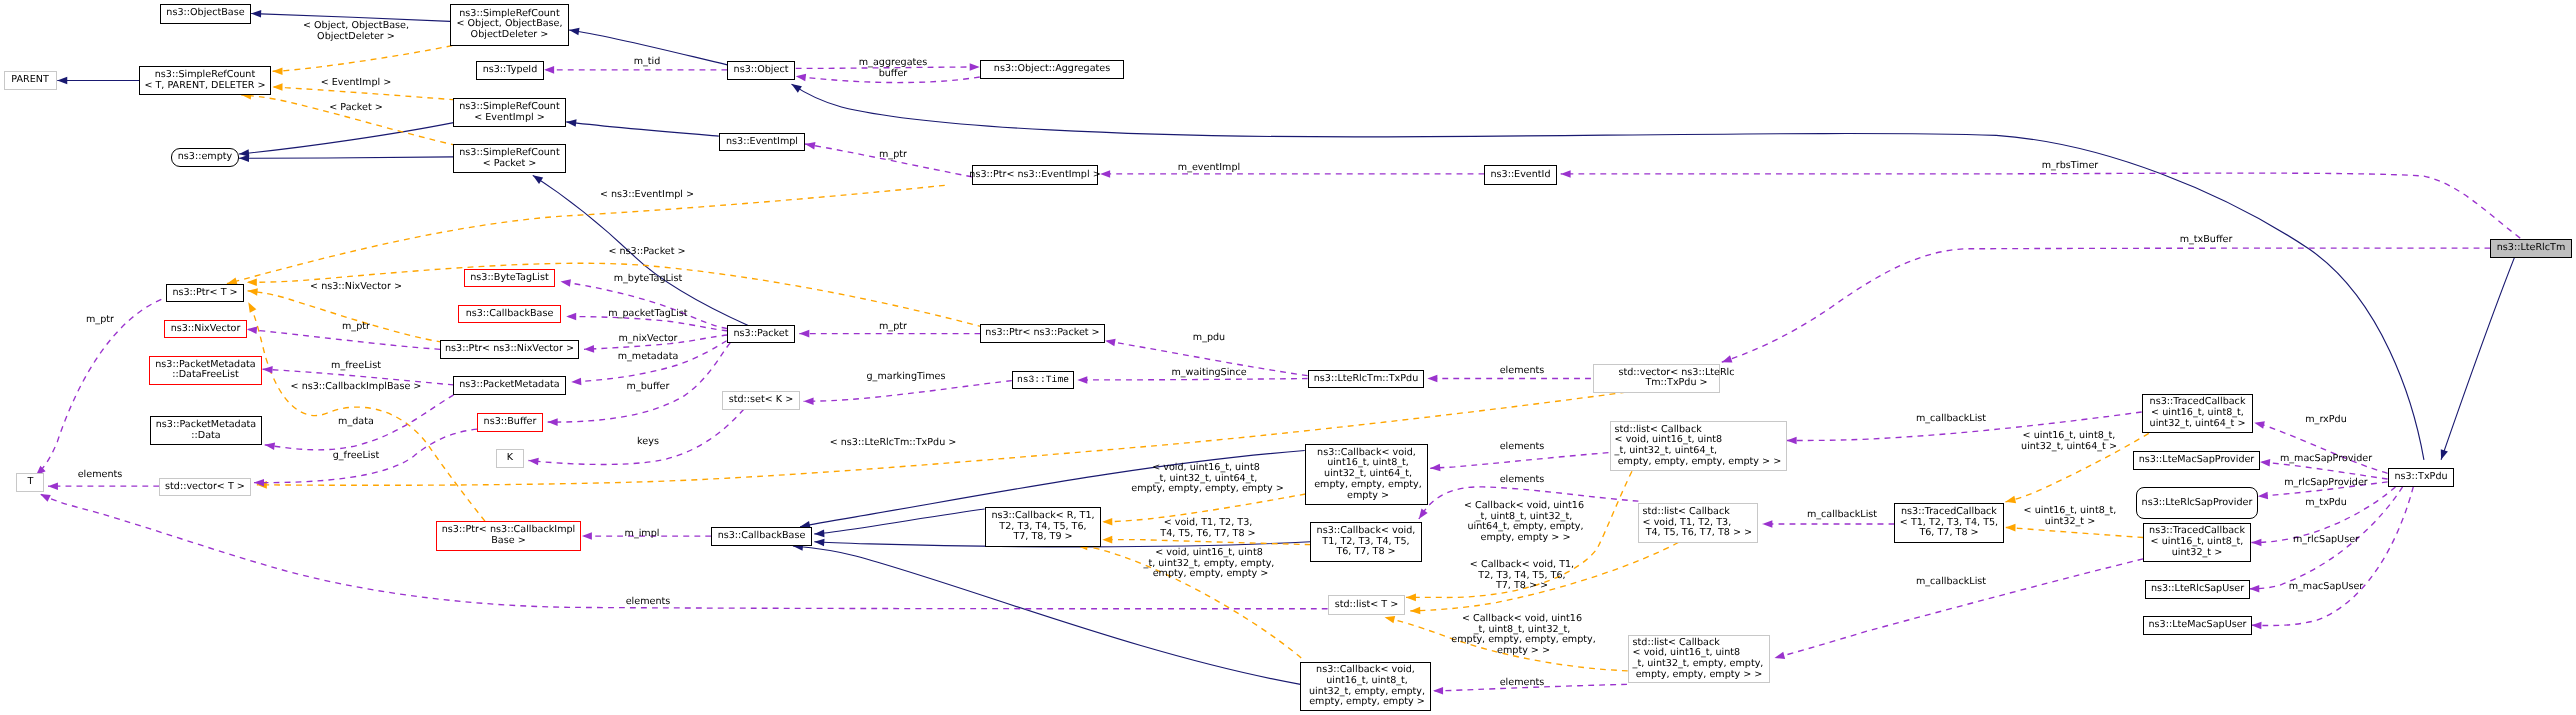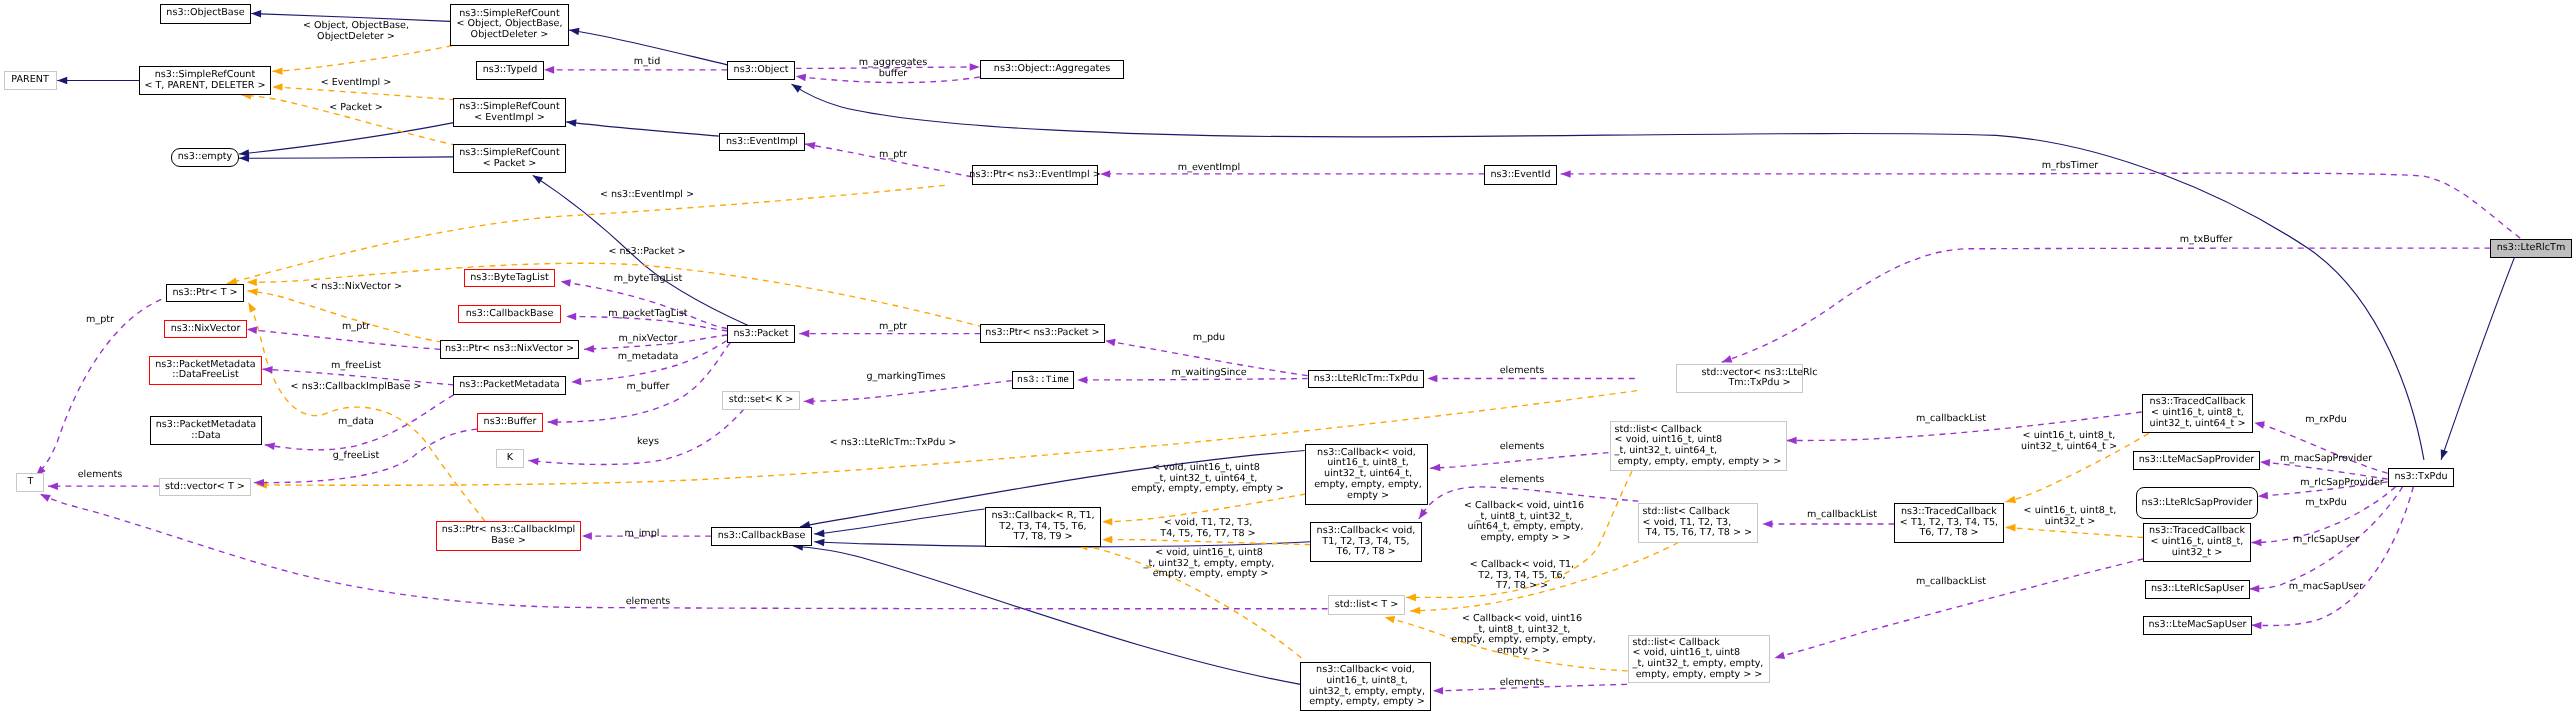--- a/index.html
+++ b/index.html
@@ -193,21 +193,21 @@
       <div class="node red" style="left: 458px; top: 305px; width: 103px; height: 18px;">ns3::CallbackBase</div>
       <div class="node" style="left: 440px; top: 340px; width: 139px; height: 18.5px;">ns3::Ptr&lt; ns3::NixVector &gt;</div>
       <div class="node" style="left: 453px; top: 376px; width: 113px; height: 18.5px;">ns3::PacketMetadata</div>
       <div class="node red" style="left: 477px; top: 413px; width: 66px; height: 18.5px;">ns3::Buffer</div>
       <div class="node light" style="left: 496px; top: 449px; width: 28px; height: 18.5px;">K</div>
       <div class="node" style="left: 727px; top: 325px; width: 68px; height: 18px;">ns3::Packet</div>
       <div class="node light" style="left: 722px; top: 391px; width: 78px; height: 18.5px;">std::set&lt; K &gt;</div>
       <div class="node" style="left: 980px; top: 324px; width: 125px; height: 18.5px;">ns3::Ptr&lt; ns3::Packet &gt;</div>
       <div class="node" style="left: 1012px; top: 371px; width: 62px; height: 18px; font-family: Liberation Mono, monospace;">ns3::Time</div>
       <div class="node" style="left: 1308px; top: 370px; width: 116px; height: 18px;">ns3::LteRlcTm::TxPdu</div>
-      <div class="node light" style="left: 1676px; top: 364px; width: 127px; height: 28.5px; padding-left: 40px;">std::vector&lt; ns3::LteRlc
+      <div class="node light" style="left: 1593px; top: 364px; width: 127px; height: 28.5px; padding-left: 40px;">std::vector&lt; ns3::LteRlc
 Tm::TxPdu &gt;</div>
       <div class="node" style="left: 711px; top: 527px; width: 101px; height: 19px;">ns3::CallbackBase</div>
       <div class="node" style="left: 985px; top: 507px; width: 116px; height: 40px;">ns3::Callback&lt; R, T1,
 T2, T3, T4, T5, T6,
 T7, T8, T9 &gt;</div>
       <div class="node red" style="left: 436px; top: 521px; width: 145px; height: 30px;">ns3::Ptr&lt; ns3::CallbackImpl
 Base &gt;</div>
       <div class="node" style="left: 1305px; top: 444px; width: 123px; height: 61px;">ns3::Callback&lt; void,
  uint16_t, uint8_t,
  uint32_t, uint64_t,
@@ -307,19 +307,19 @@
       <div class="edge-label" style="left: 648px; top: 597px;">elements</div>
       <div class="edge-label" style="left: 642px; top: 529px;">m_impl</div>
       <div class="edge-label" style="left: 1951px; top: 414px;">m_callbackList</div>
       <div class="edge-label" style="left: 1842px; top: 510px;">m_callbackList</div>
       <div class="edge-label" style="left: 1951px; top: 577px;">m_callbackList</div>
       <div class="edge-label" style="left: 1522px; top: 442px;">elements</div>
       <div class="edge-label" style="left: 1522px; top: 475px;">elements</div>
       <div class="edge-label" style="left: 1522px; top: 678px;">elements</div>
       <div class="edge-label" style="left: 2326px; top: 415px;">m_rxPdu</div>
       <div class="edge-label" style="left: 2326px; top: 454px;">m_macSapProvider</div>
-      <div class="edge-label" style="left: 2326px; top: 478px; margin-left: 16px;">m_rlcSapProvider</div>
+      <div class="edge-label" style="left: 2326px; top: 478px;">m_rlcSapProvider</div>
       <div class="edge-label" style="left: 2326px; top: 498px;">m_txPdu</div>
       <div class="edge-label" style="left: 2326px; top: 535px;">m_rlcSapUser</div>
       <div class="edge-label" style="left: 2326px; top: 582px;">m_macSapUser</div>
     </div>
 </div>
 
 
 </body></html>

